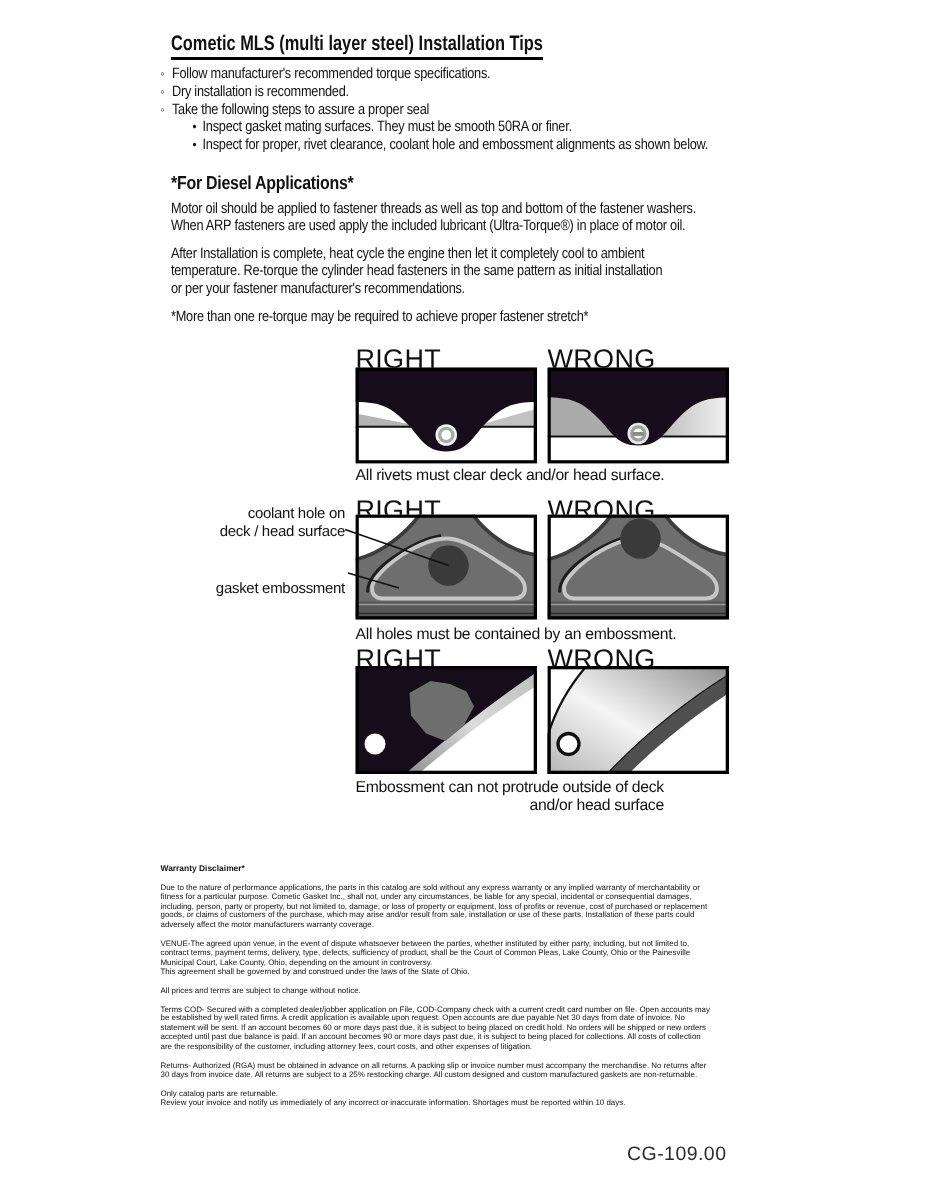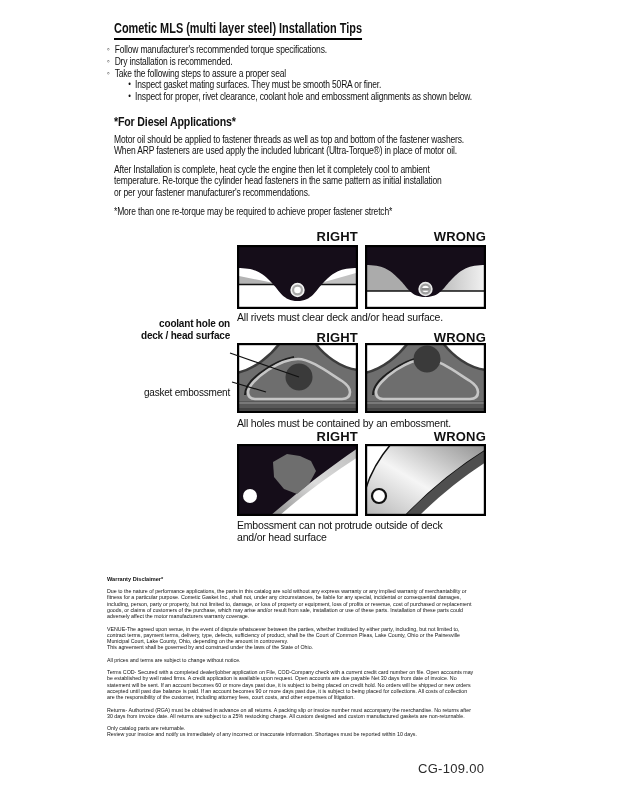--- a/index.html
+++ b/index.html
@@ -22,21 +22,21 @@
   .bullet-row{display:flex;}
   .b1{width:9px;font-size:9px;}
   .sub{margin-left:25px;}
   .b2{width:8px;font-size:9px;}
 
   .diesel{left:114px;top:117px;font-size:10px;line-height:11.6px;letter-spacing:-0.2px;}
   .diesel h2{font-size:12.5px;margin:0 0 5px 0;}
   .diesel p{margin:0 0 7px 0;white-space:pre-line;}
 
   
-  .diag-label{width:121px;text-align:right;font-size:13px;letter-spacing:.2px;font-weight:bold;}
+  .diag-label{width:121px;text-align:left;font-size:18px;letter-spacing:.2px;}
   .caption{font-size:10.5px;letter-spacing:-0.2px;line-height:11.5px;white-space:pre-line;}
   .callout{font-size:10px;letter-spacing:-0.2px;line-height:11.5px;text-align:right;white-space:pre-line;}
 
   svg{display:block;}
 
   
   .legal{
     left:107px;top:576px;width:620px;
     font-size:8px;line-height:9.6px;
     transform:scale(.66);transform-origin:left top;
@@ -120,21 +120,21 @@
     <rect x="56.8" y="43" width="7.4" height="2.6" fill="#8b8b8b"></rect>
   </g>
   <rect x="1" y="1" width="119" height="62" fill="none" stroke="#000000" stroke-width="2.4"></rect>
 </svg>
 
 <div class="abs caption" style="left:237px;top:312px;">All rivets must clear deck and/or head surface.</div>
 
 <div class="abs diag-label" style="left:237px;top:330px;">RIGHT</div>
 <div class="abs diag-label" style="left:365px;top:330px;">WRONG</div>
 
-<div class="abs callout" style="left:108px;top:318px;width:122px;font-weight:bold;">coolant hole on
+<div class="abs callout" style="left:108px;top:337px;width:122px;">coolant hole on
 deck / head surface</div>
 <div class="abs callout" style="left:108px;top:387px;width:122px;">gasket embossment</div>
 
 <svg class="abs" style="left:237px;top:343px;" width="121" height="70" viewBox="0 0 121 70">
   <rect width="121" height="70" fill="#ffffff"></rect>
   <path d="M0,30 C18,26 34,12 43,0 L78,0 C87,12 103,25 121,27 L121,70 L0,70 Z" fill="#6e6e6e"></path>
   <path d="M0,30 C18,26 34,12 43,0 M78,0 C87,12 103,25 121,27" fill="none" stroke="#3c3c3c" stroke-width="2.5"></path>
   <path d="M8,52 C8,44 14,36 26,28 C36,21 46,16 57,14" fill="none" stroke="#1e1e1e" stroke-width="2"></path>
   <path d="M18,56 C13,56 11,53 11,49 C11,44 19,35 31,27 C42,20 52,16 61,16 C74,16 92,30 105,38 C111,42 113,45 113,49 C113,53 111,56 105,56 Z" fill="none" stroke-width="2.6" stroke="#c6c6c6"></path>
   <circle cx="62" cy="34" r="13.5" fill="#3a3a3a"></circle>
@@ -191,21 +191,21 @@
         <stop offset="1" stop-color="#8f8f8f"></stop>
     </linearGradient>
   </defs>
   <rect width="121" height="72" fill="#ffffff"></rect>
   <path d="M26,0 C14,14 5,30 0,47 L0,72 L40,72 C64,47 92,24 121,6 L121,0 Z" fill="url(#g4)" stroke="#111111" stroke-width="1.5"></path>
   <path d="M40,72 C64,47 92,24 121,6 L121,18 C95,35 72,54 54,72 Z" fill="#4f4f4f"></path>
   <circle cx="14" cy="52" r="7" fill="#ffffff" stroke="#111111" stroke-width="2.2"></circle>
   <rect x="1" y="1" width="119" height="70" fill="none" stroke="#000000" stroke-width="2.4"></rect>
 </svg>
 
-<div class="abs caption" style="left:237px;top:520px;">Embossment can not protrude outside of deck
+<div class="abs caption" style="left:237px;top:520px;text-align:right;">Embossment can not protrude outside of deck
 and/or head surface</div>
 
 <div class="abs legal">
   <h3>Warranty Disclaimer*</h3>
   <p>Due to the nature of performance applications, the parts in this catalog are sold without any express warranty or any implied warranty of merchantability or
 fitness for a particular purpose.  Cometic Gasket Inc., shall not, under any circumstances, be liable for any special, incidental or consequential damages,
 including, person, party or property, but not limited to, damage, or loss of property or equipment, loss of profits or revenue, cost of purchased or replacement
 goods, or claims of customers of the purchase, which may arise and/or result from sale, installation or use of these parts.  Installation of these parts could
 adversely affect the motor manufacturers warranty coverage.</p>
   <p>VENUE-The agreed upon venue, in the event of dispute whatsoever between the parties, whether instituted by either party, including, but not limited to,

